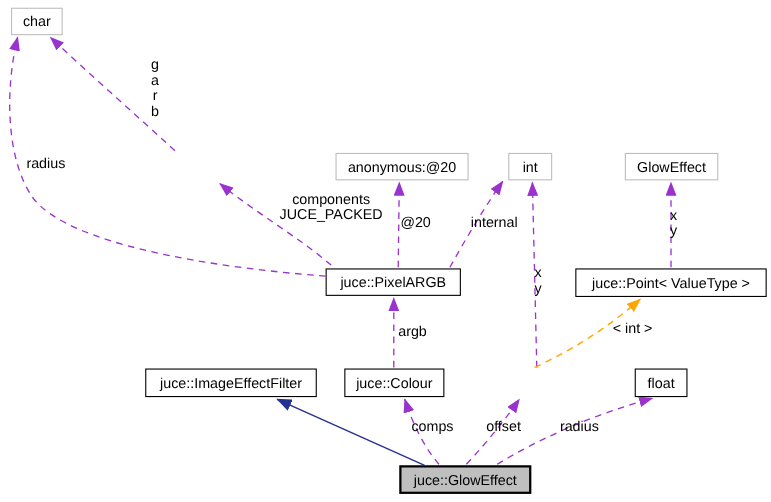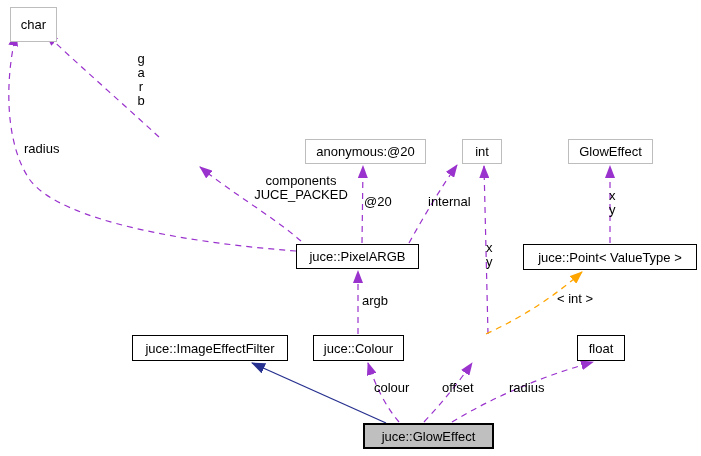--- a/index.html
+++ b/index.html
@@ -66,39 +66,39 @@
   <span class="elabel" style="left:249px; top:174px; width:104px;">components
 JUCE_PACKED</span>
   <span class="elabel" style="left:364px; top:195px;">@20</span>
   <span class="elabel" style="left:428px; top:195px;">internal</span>
   <span class="elabel" style="left:486px; top:241px;">x
 y</span>
   <span class="elabel" style="left:609px; top:189px;">x
 y</span>
   <span class="elabel" style="left:362px; top:294px;">argb</span>
   <span class="elabel" style="left:557px; top:292px;">&lt; int &gt;</span>
-  <span class="elabel" style="left:374px; top:381px;">colour</span>
+  <span class="elabel" style="left:374px; top:381px;">comps</span>
   <span class="elabel" style="left:442px; top:381px;">offset</span>
   <span class="elabel" style="left:509px; top:381px;">radius</span>
 
-  <div class="node external" style="left:10px;  top:7px;   width:47px;  height:35px;">char</div>
+  <div class="node external" style="left:10px;  top:7px;   width:47px;  height:25px;">char</div>
 
 
   <div class="node external" style="left:305px; top:139px; width:121px; height:25px;">anonymous:@20</div>
 
   <div class="node external" style="left:462px; top:139px; width:40px;  height:25px;">int</div>
 
   <div class="node external" style="left:568px; top:139px; width:85px;  height:25px;">GlowEffect</div>
 
   <div class="node" style="left:296px; top:244px; width:123px; height:25px;">juce::PixelARGB</div>
 
   <div class="node" style="left:523px; top:244px; width:174px; height:26px;">juce::Point&lt; ValueType &gt;</div>
 
   <div class="node" style="left:132px; top:335px; width:156px; height:26px;">juce::ImageEffectFilter</div>
 
   <div class="node" style="left:313px; top:335px; width:91px;  height:26px;">juce::Colour</div>
 
 
   <div class="node" style="left:577px; top:335px; width:48px;  height:26px;">float</div>
 
-  <div class="node current" style="left:363px; top:423px; width:131px; height:26px;">juce::GlowEffect</div>
+  <div class="node current" style="left:363px; top:423px; width:120px; height:26px;">juce::GlowEffect</div>
 
 </div>
 
 </body></html>

